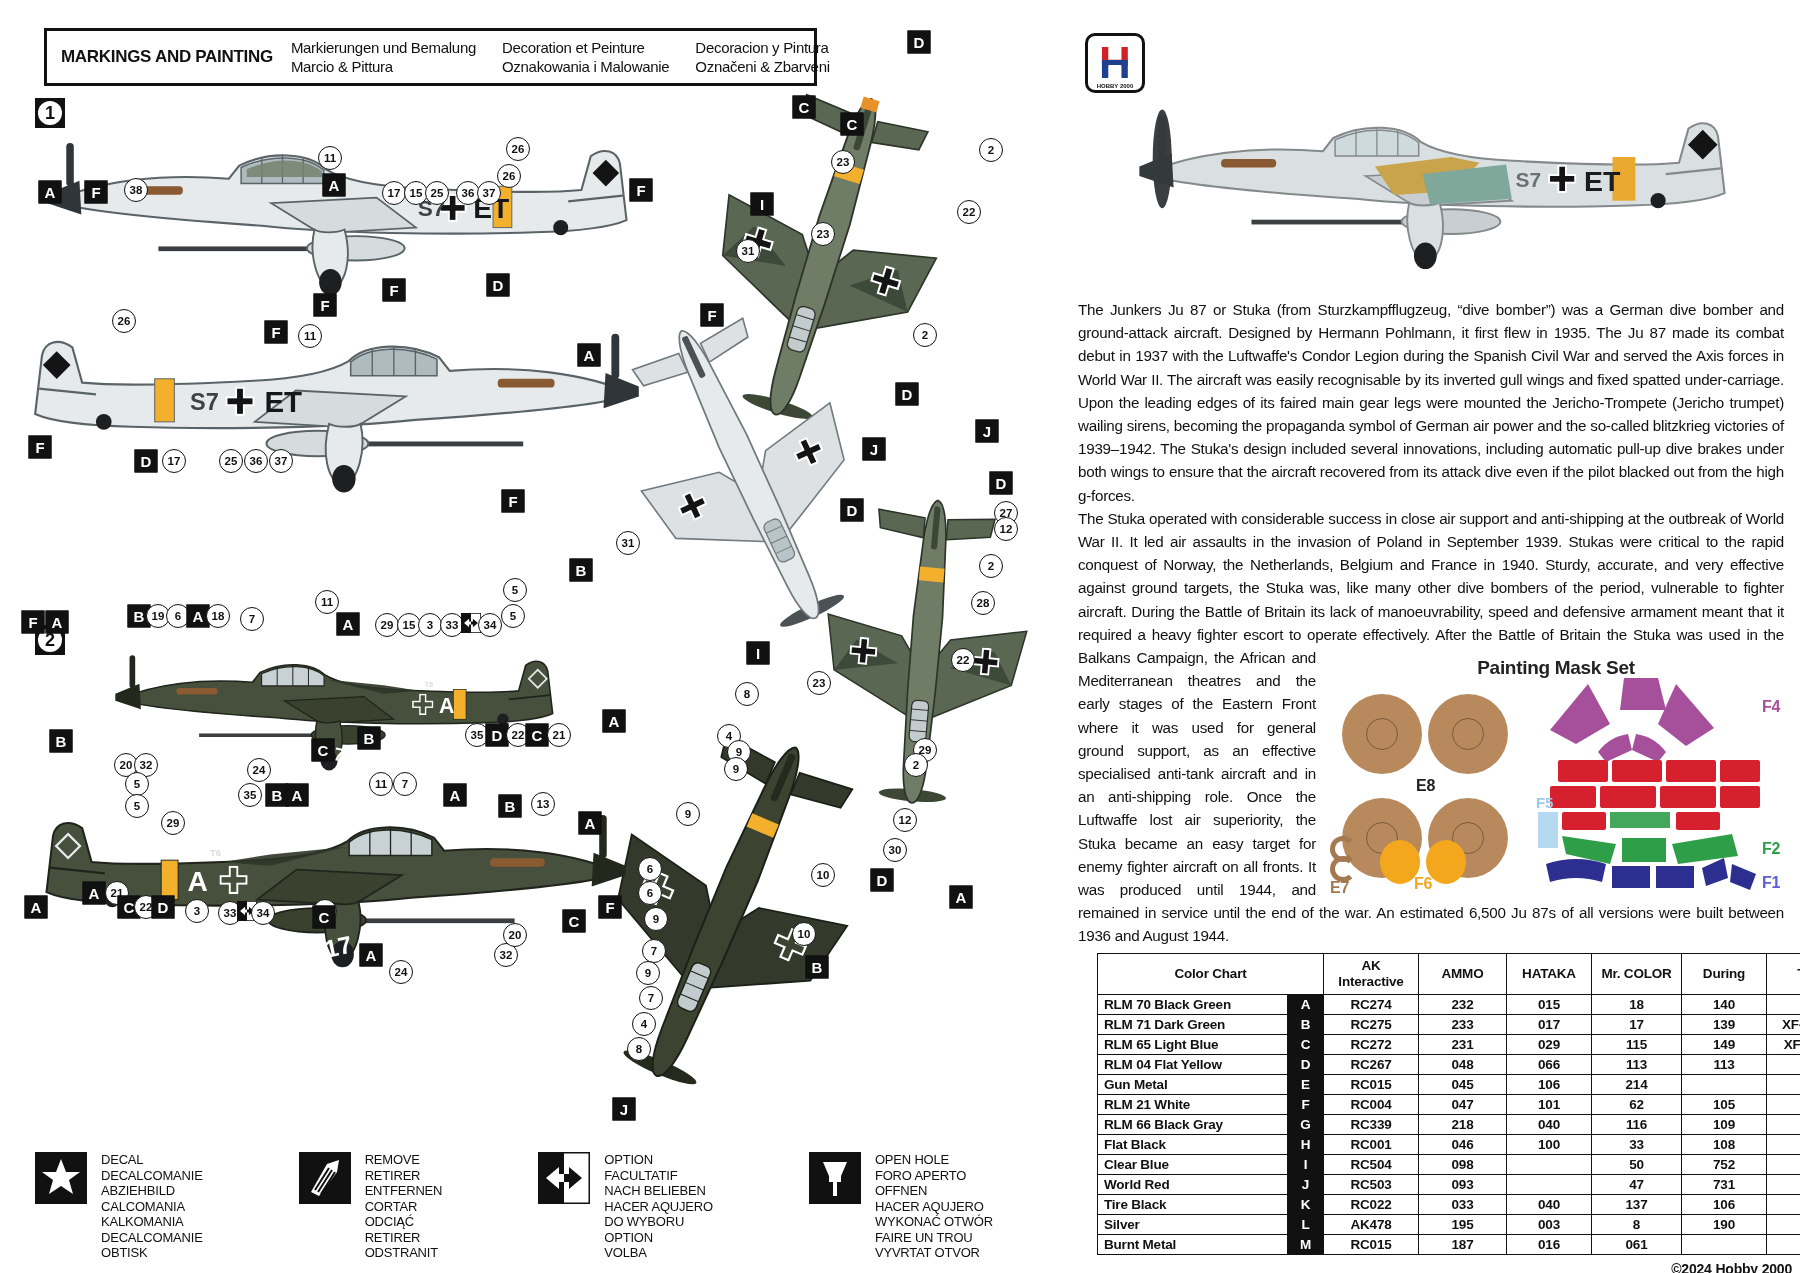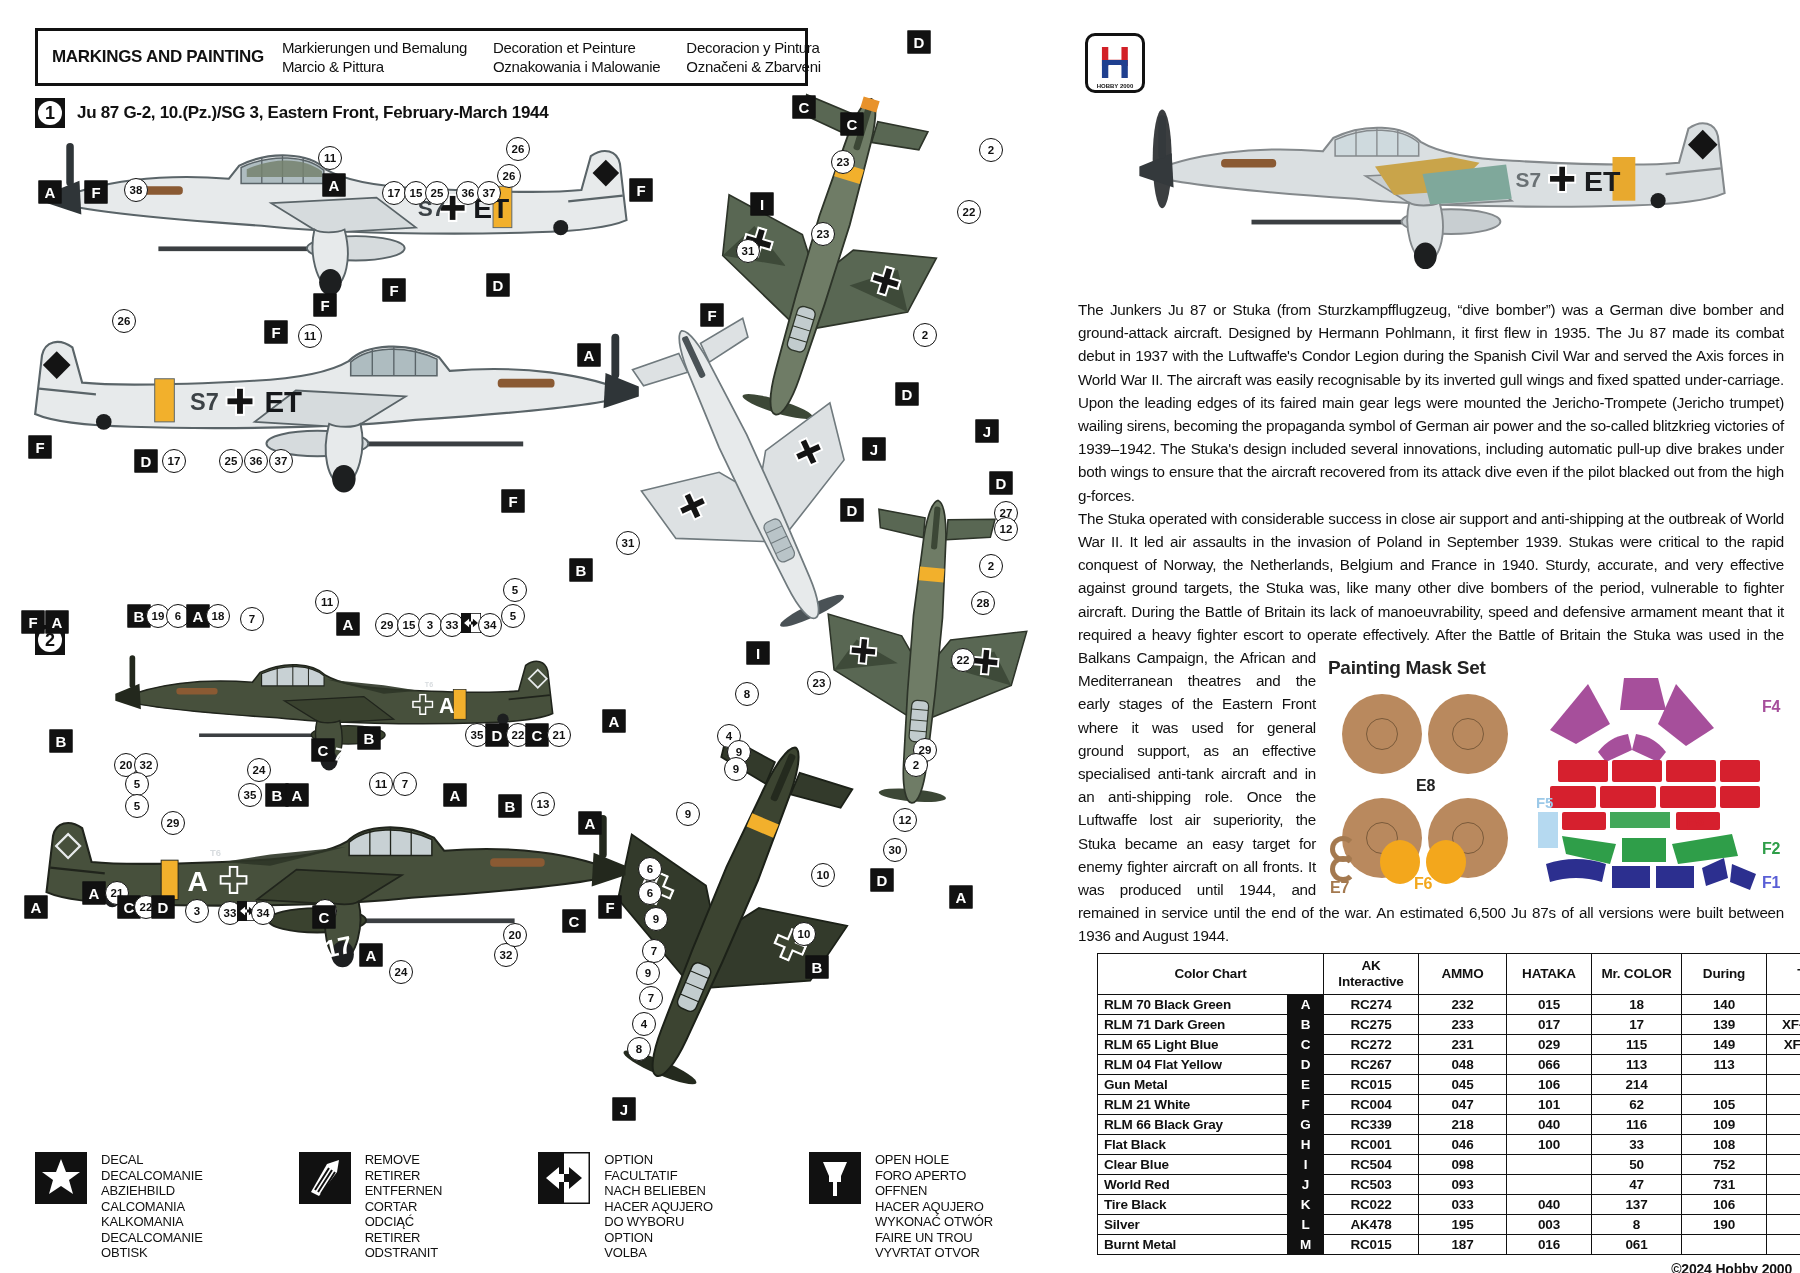--- a/index.html
+++ b/index.html
@@ -1,20 +1,20 @@
 <!DOCTYPE html>
 <html><head>
 <meta charset="utf-8">
 <style>
   html,body{margin:0;padding:0;background:#fff;}
   body{font-family:"Liberation Sans",sans-serif;color:#111;}
   #page{position:relative;width:1800px;height:1273px;background:#fff;overflow:hidden;}
 
   
-  .header-box{position:absolute;left:35px;top:28px;width:773px;height:58px;border:3px solid #111;
+  .header-box{position:absolute;left:44px;top:28px;width:773px;height:58px;border:3px solid #111;
     display:flex;align-items:center;box-sizing:border-box;}
   .header-title{font-weight:bold;font-size:17px;letter-spacing:-0.3px;margin:0 18px 0 14px;white-space:nowrap;}
   .header-col{font-size:15px;line-height:19px;letter-spacing:-0.3px;margin-right:26px;white-space:nowrap;}
 
   
   .sec-head{position:absolute;display:flex;align-items:center;gap:12px;}
   .sec-badge{width:30px;height:30px;background:#111;display:flex;align-items:center;justify-content:center;}
   .sec-badge .ring{width:24px;height:24px;background:#fff;border-radius:50%;display:flex;align-items:center;justify-content:center;
     font-weight:bold;font-size:18px;color:#111;}
   .sec-title{font-weight:bold;font-size:17px;letter-spacing:-0.3px;}
@@ -47,21 +47,21 @@
   .product-title{font-weight:bold;font-size:33px;color:#979a9c;letter-spacing:-0.5px;}
   .product-subtitle{font-weight:bold;font-size:23px;color:#9aa0a3;}
   .product-sku{font-weight:bold;font-size:22px;color:#b4b8ba;}
 
   .desc{position:absolute;left:1078px;top:298px;width:706px;font-size:15.2px;line-height:23.2px;
     letter-spacing:-0.25px;text-align:justify;}
   .desc p{margin:0;}
 
   
   .maskset{float:right;width:456px;height:242px;position:relative;margin:2px 0 2px 12px;}
-  .mask-title{position:absolute;top:8px;left:0;width:100%;text-align:left;font-size:19px;font-weight:bold;
+  .mask-title{position:absolute;top:8px;left:0;width:100%;text-align:center;font-size:19px;font-weight:bold;
     letter-spacing:-0.3px;color:#222;}
   .wheel{position:absolute;width:80px;height:80px;border-radius:50%;}
   .wheel .hub{position:absolute;left:24px;top:24px;width:30px;height:30px;border-radius:50%;border:1.5px solid #7a5a3a;}
   .mask-label{position:absolute;font-weight:bold;font-size:16px;}
 
   
   .chart-wrap{position:absolute;left:1097px;top:953px;width:695px;}
   table.color-chart{border-collapse:collapse;width:695px;table-layout:fixed;}
   .color-chart th,.color-chart td{border:1.5px solid #111;font-size:13.5px;padding:0 4px;height:19px;
     text-align:center;font-weight:bold;letter-spacing:-0.2px;overflow:hidden;white-space:nowrap;}
@@ -129,21 +129,20 @@
     <div class="header-col">
       <div>Decoracion y Pintura</div>
         <div>Označeni &amp; Zbarveni</div>
     </div>
   </div>
 
   <div class="sec-head" style="left:35px;top:98px;">
     <div class="sec-badge">
         <div class="ring">1</div>
       </div>
-    <div class="sec-title">Ju 87 G-2, 10.(Pz.)/SG 3, Eastern Front, February-March 1944</div>
   </div>
 
   <svg class="acsvg" style="left:28px;top:128px;--c-body:#e7eaeb;--c-wing:#d6dbdd;--c-glass:#aebcc0;--c-dark:#2f3538;--c-line:#5a6468;" width="618" height="188" viewBox="0 0 620 200">
     <use href="#plane-side" width="620" height="200"></use>
     <rect x="476" y="62" width="20" height="44" fill="#f2b02c" stroke="#5a6468" stroke-width="1"></rect>
     <path d="M214,44 C244,30 276,32 294,46 L294,52 L214,52 Z" fill="#75836f" opacity="0.85"></path>
     <use href="#cross" x="418" y="70" width="30" height="30"></use>
     <text x="396" y="94" font-size="24" font-weight="bold" fill="#3c4246" font-family="Liberation Sans,sans-serif">S7</text>
     <text x="455" y="96" font-size="30" font-weight="bold" fill="#15171a" font-family="Liberation Sans,sans-serif">ET</text>
     <rect x="586" y="38" width="20" height="20" transform="rotate(45 596 48)" fill="#141414"></rect>

